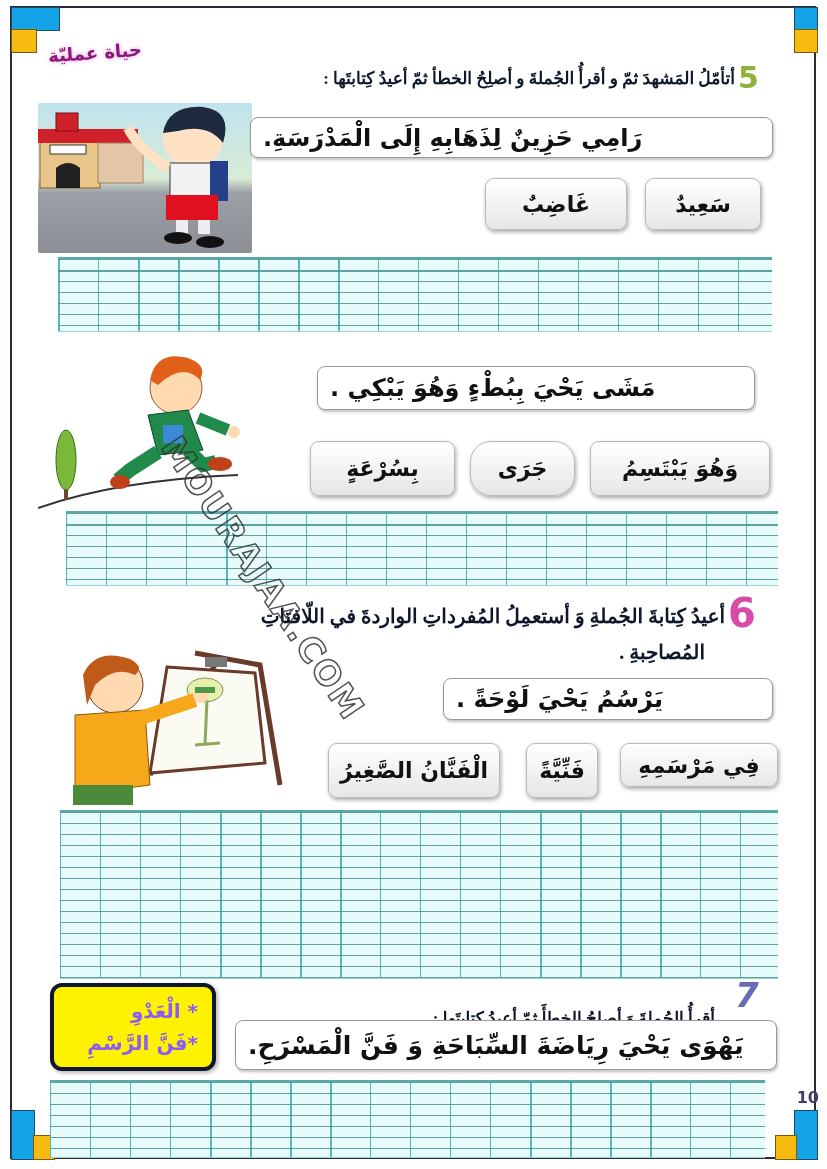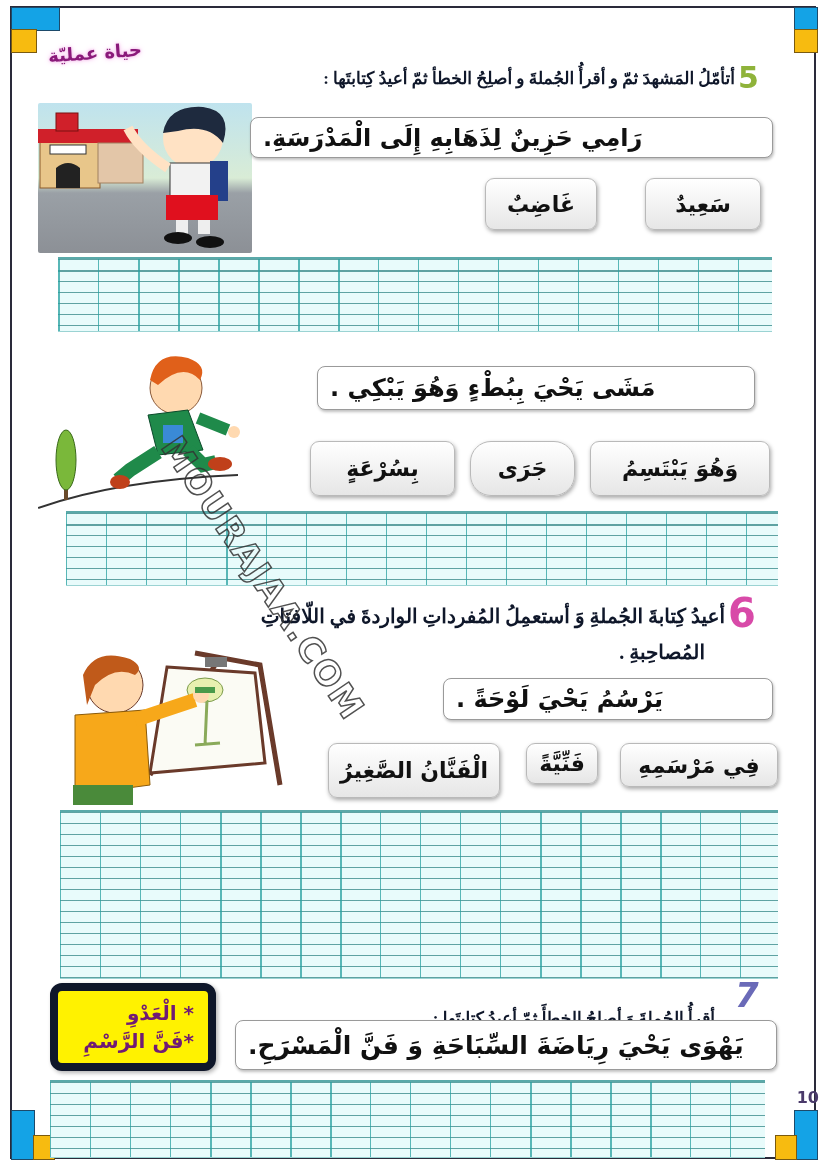--- a/index.html
+++ b/index.html
@@ -13,21 +13,21 @@
   .instr-big{font-size:20px;}
   .num{position:absolute;font-weight:bold;font-family:"DejaVu Sans",sans-serif;}
   .sentence{position:absolute;background:#fff;border:1.5px solid #9a9a9a;border-radius:8px;box-shadow:1px 2px 3px rgba(0,0,0,0.25);font-weight:bold;color:#111;font-size:24px;display:flex;align-items:center;justify-content:flex-end;padding:0 12px;box-sizing:border-box;direction:rtl;}
   .chip{position:absolute;background:linear-gradient(#ffffff,#e6e6e6);border:1px solid #b9b9b9;border-radius:9px;box-shadow:1px 2px 4px rgba(0,0,0,0.35);font-weight:bold;color:#111;font-size:22px;display:flex;align-items:center;justify-content:center;direction:rtl;box-sizing:border-box;}
   .grid{position:absolute;background-color:#e8fbfb;
     background-image:
       repeating-linear-gradient(to right, rgba(40,160,160,0.75) 0 1.5px, transparent 1.5px 40px),
       repeating-linear-gradient(to bottom, rgba(60,140,140,0.8) 0 1.5px, transparent 1.5px 11px);
     border-top:2px solid #5aa9a9;border-bottom:1px solid #9bd3d3;}
   .pic{position:absolute;border-radius:2px;overflow:hidden;}
-  .badge{position:absolute;left:50px;top:983px;width:166px;height:88px;background:#fff200;border:8px solid #0f172a;border-radius:12px;box-shadow:2px 2px 4px rgba(0,0,0,0.3);direction:rtl;font-weight:bold;color:#701a75;font-size:20px;box-sizing:border-box;padding:8px 14px;display:flex;flex-direction:column;justify-content:space-around;}
+  .badge{position:absolute;left:50px;top:983px;width:166px;height:88px;background:#fff200;border:4px solid #0f172a;border-radius:12px;box-shadow:2px 2px 4px rgba(0,0,0,0.3);direction:rtl;font-weight:bold;color:#8b5cf6;font-size:20px;box-sizing:border-box;padding:8px 14px;display:flex;flex-direction:column;justify-content:space-around;}
   .hayat{position:absolute;left:48px;top:42px;font-weight:bold;color:#8a1a7a;font-size:18px;transform:rotate(-4deg);text-shadow:0 0 3px #f3b0e8,0 0 6px #f6c8ef;}
   .watermark{position:absolute;left:170px;top:420px;transform:rotate(56deg);transform-origin:left center;font-size:34px;font-weight:bold;color:transparent;-webkit-text-stroke:1.5px #333;letter-spacing:2px;white-space:nowrap;opacity:0.85;}
   .pagenum{position:absolute;right:8px;top:1088px;font-weight:bold;font-size:16px;color:#4a3a6a;}
 </style>
 </head>
 <body>
 
 <div class="frame"></div>
 
 <div class="corner c-blue" style="left:11px;top:7px;width:47px;height:22px;"></div>
@@ -60,21 +60,21 @@
     <rect x="138" y="117" width="12" height="14" fill="#eee"></rect>
     <rect x="160" y="117" width="12" height="14" fill="#eee"></rect>
     <ellipse cx="140" cy="135" rx="14" ry="6" fill="#111"></ellipse>
     <ellipse cx="172" cy="139" rx="14" ry="6" fill="#111"></ellipse>
     <path d="M130 65 Q100 45 90 25" stroke="#ffe2c4" stroke-width="10" fill="none"></path>
   </svg>
 </div>
 
 <div class="sentence" style="left:250px;top:117px;width:523px;height:41px;">رَامِي حَزِينٌ لِذَهَابِهِ إِلَى الْمَدْرَسَةِ.</div>
 <div class="chip" style="left:645px;top:178px;width:116px;height:52px;">سَعِيدٌ</div>
-<div class="chip" style="left:485px;top:178px;width:112px;height:52px;">غَاضِبٌ</div>
+<div class="chip" style="left:485px;top:178px;width:142px;height:52px;">غَاضِبٌ</div>
 
 <div class="grid" style="left:58px;top:257px;width:714px;height:72px;"></div>
 
 <div class="pic" style="left:38px;top:340px;width:210px;height:170px;">
   <svg width="210" height="170" viewBox="0 0 210 170">
     <path d="M0 168 Q80 140 200 135" stroke="#333" stroke-width="2" fill="none"></path>
     <rect x="26" y="130" width="4" height="30" fill="#6a4a2a"></rect>
     <ellipse cx="28" cy="120" rx="10" ry="30" fill="#7ab83a" stroke="#3a6a1a"></ellipse>
     <circle cx="138" cy="48" r="26" fill="#ffd9b0" stroke="#8a5a3a"></circle>
     <path d="M112 40 Q118 10 150 18 Q170 25 162 40 Q145 22 120 45 Z" fill="#e0601a"></path>
@@ -113,21 +113,21 @@
     <path d="M20 70 L90 65 L95 140 L20 150 Z" fill="#f7a81a" stroke="#8a5a0a"></path>
     <path d="M80 75 L140 55" stroke="#f7a81a" stroke-width="14"></path>
     <circle cx="146" cy="50" r="8" fill="#ffd9b0"></circle>
     <rect x="140" y="42" width="20" height="6" fill="#4a9a4a"></rect>
     <rect x="18" y="140" width="60" height="20" fill="#4a8a3a"></rect>
   </svg>
 </div>
 
 <div class="sentence" style="left:443px;top:678px;width:330px;height:42px;">يَرْسُمُ يَحْيَ لَوْحَةً .</div>
 <div class="chip" style="left:620px;top:743px;width:158px;height:44px;">فِي مَرْسَمِهِ</div>
-<div class="chip" style="left:526px;top:743px;width:72px;height:41px;">فَنِّيَّةً</div>
+<div class="chip" style="left:526px;top:743px;width:72px;height:55px;">فَنِّيَّةً</div>
 <div class="chip" style="left:328px;top:743px;width:172px;height:55px;">الْفَنَّانُ الصَّغِيرُ</div>
 
 <div class="grid" style="left:60px;top:810px;width:718px;height:166px;"></div>
 
 <div class="num" style="left:735px;top:975px;font-size:34px;color:#6a6ab8;font-style:italic;">7</div>
 <div class="instr rtl" style="right:112px;top:990px;margin-top:18px;">أقرأُ الجُملةَ وَ أصلِحُ الخطأَ ثمّ أعيدُ كِتابتَها :</div>
 
 <div class="badge">
   <div>* الْعَدْوِ</div>
   <div>*فَنَّ الرَّسْمِ</div>

